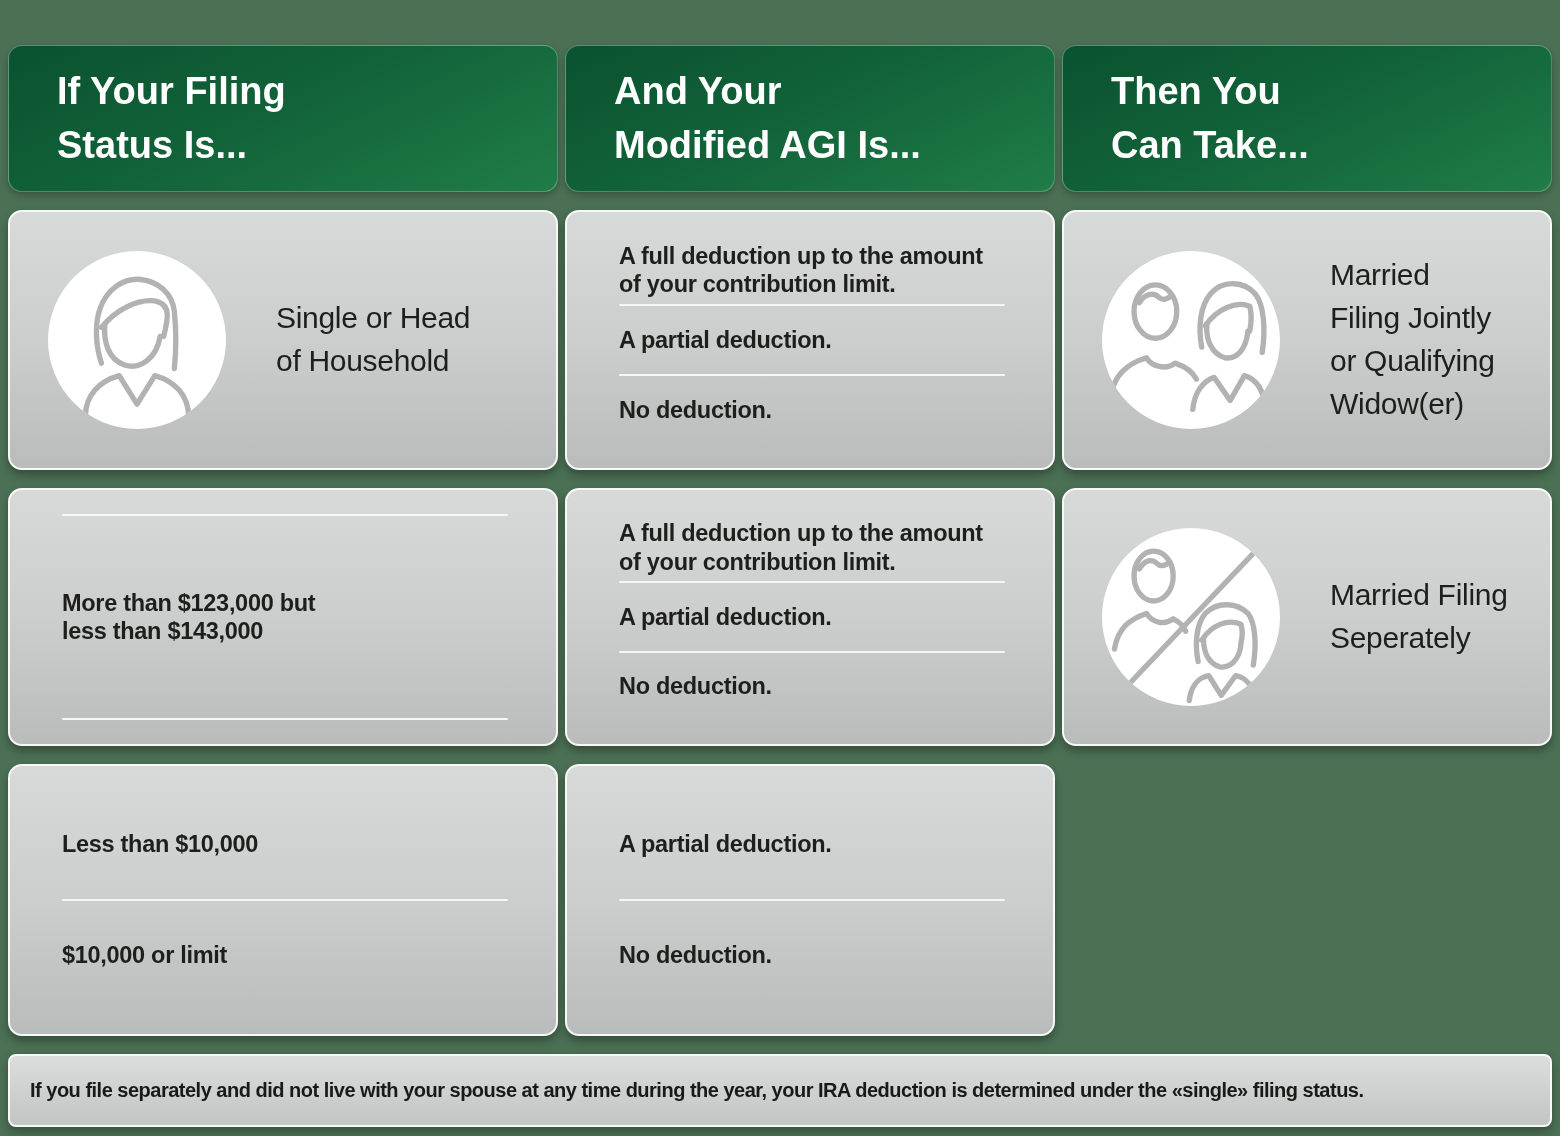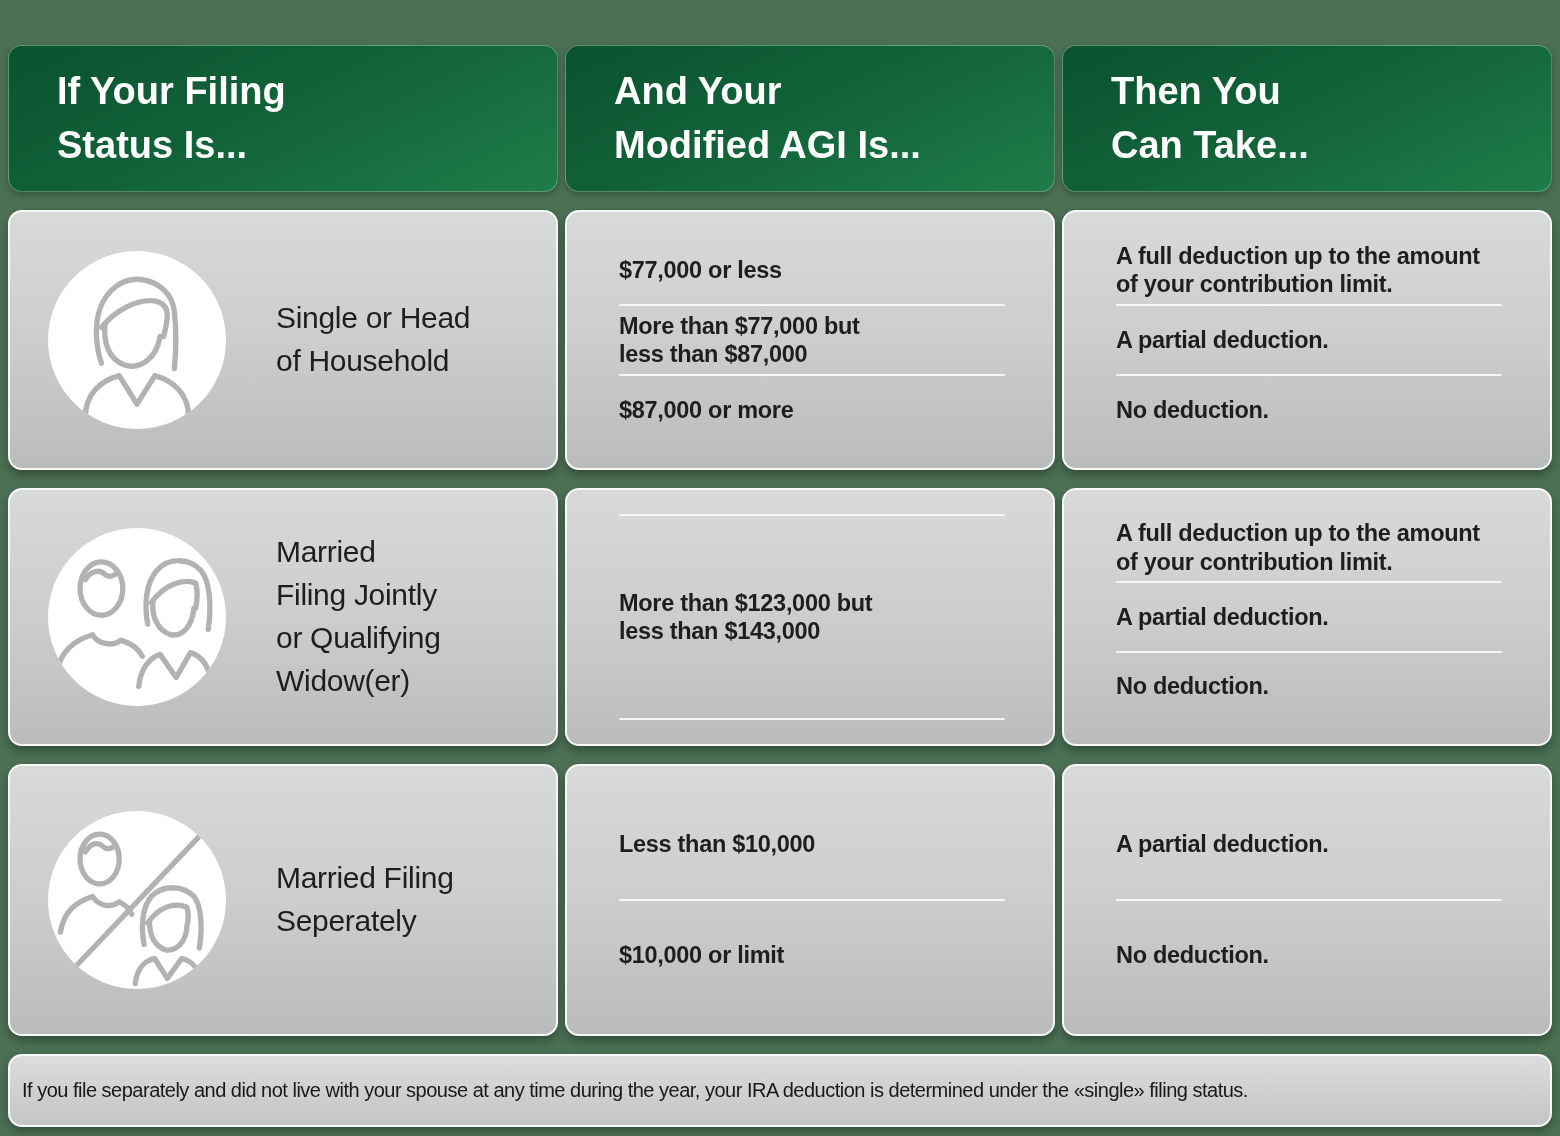--- a/index.html
+++ b/index.html
@@ -64,25 +64,25 @@
   }
   .divider {
     flex:none; height:2px; width:100%;
     background:#f5f6f5; border-radius:1px;
   }
   .footer {
     grid-column:1 / -1;
     box-sizing:border-box;
     background:linear-gradient(180deg,#dcdedd 0%,#cdd0ce 55%,#c2c5c3 100%);
     border:2px solid #f7f8f7;
-    border-radius:14px;
+    border-radius:8px;
     box-shadow:0 4px 8px rgba(0,0,0,0.30);
     display:flex; align-items:center;
-    padding:0 12px;
-    font-size:20px; font-weight:400; color:#191917;
+    padding:0 20px;
+    font-size:20px; font-weight:700; color:#191917;
     letter-spacing:-0.5px;
     white-space:nowrap;
   }
   .icon-stroke { fill:none; stroke:#b2b2b2; stroke-width:3; stroke-linecap:round; stroke-linejoin:round; }
 </style>
 </head>
 <body>
 
 <div class="page">
 
@@ -103,28 +103,20 @@
     <div class="avatar">
       <svg viewBox="0 0 100 100">
         <path class="icon-stroke" d="M30,63 C27,54 26,42 29,33 C33,21 43,15 52,16 C62,17 70,24 71,34 C72,44 72,56 71,66"></path>
         <path class="icon-stroke" d="M30,43 C38,33 50,27 60,28 C65,29 67,32 67,36 C67,40 66,44 65,48"></path>
         <path class="icon-stroke" d="M32,41 C31,51 34,61 43,64 C52,67 61,60 63,48"></path>
         <path class="icon-stroke" d="M21,93 C21,81 29,73 40,70 L50,86 L60,70 C71,73 79,81 79,93"></path>
       </svg>
     </div>
     <div class="status-label">Single or Head
 of Household</div>
-  </div>
-  <div class="card list-cell">
-    <div class="slot">$77,000 or less</div>
-    <div class="divider"></div>
-    <div class="slot">More than $77,000 but
-less than $87,000</div>
-    <div class="divider"></div>
-    <div class="slot">$87,000 or more</div>
   </div>
   <div class="card list-cell">
     <div class="slot">A full deduction up to the amount
 of your contribution limit.</div>
     <div class="divider"></div>
     <div class="slot">A partial deduction.</div>
     <div class="divider"></div>
     <div class="slot">No deduction.</div>
   </div>
 

